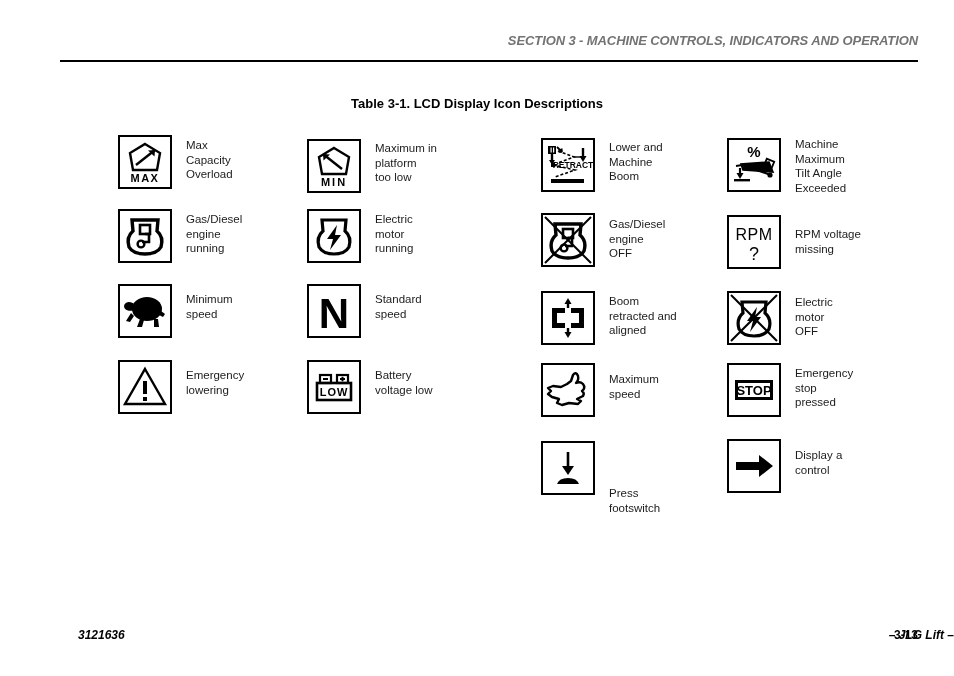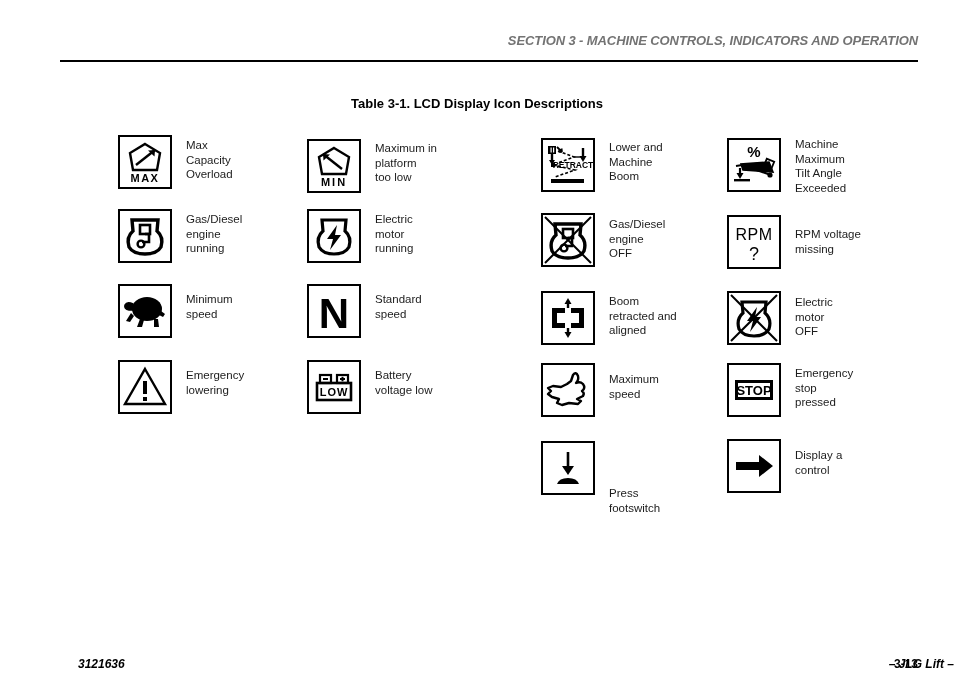--- a/index.html
+++ b/index.html
@@ -37,21 +37,21 @@
     box-sizing:border-box;
   }
   .lbl{
     position:absolute;
     font-size:11.5px;line-height:14.5px;color:#1c1c1c;
     white-space:pre-line;
   }
   .sym{position:absolute;left:0;top:0;width:50px;height:50px;}
 
   
-  .ft{position:absolute;top:628px;font-size:12px;font-style:italic;font-weight:bold;margin-top:29px;}
+  .ft{position:absolute;top:628px;font-size:12px;font-style:italic;font-weight:bold;}
   .ft-left{left:78px;}
   .ft-mid{left:0;width:954px;text-align:right;font-weight:bold;}
   .ft-right{left:0;width:918px;text-align:right;font-style:normal;}
 </style>
 </head>
 <body>
 
 <div class="page">
 
   <div class="hdr-title">SECTION 3 - MACHINE CONTROLS, INDICATORS AND OPERATION</div>

